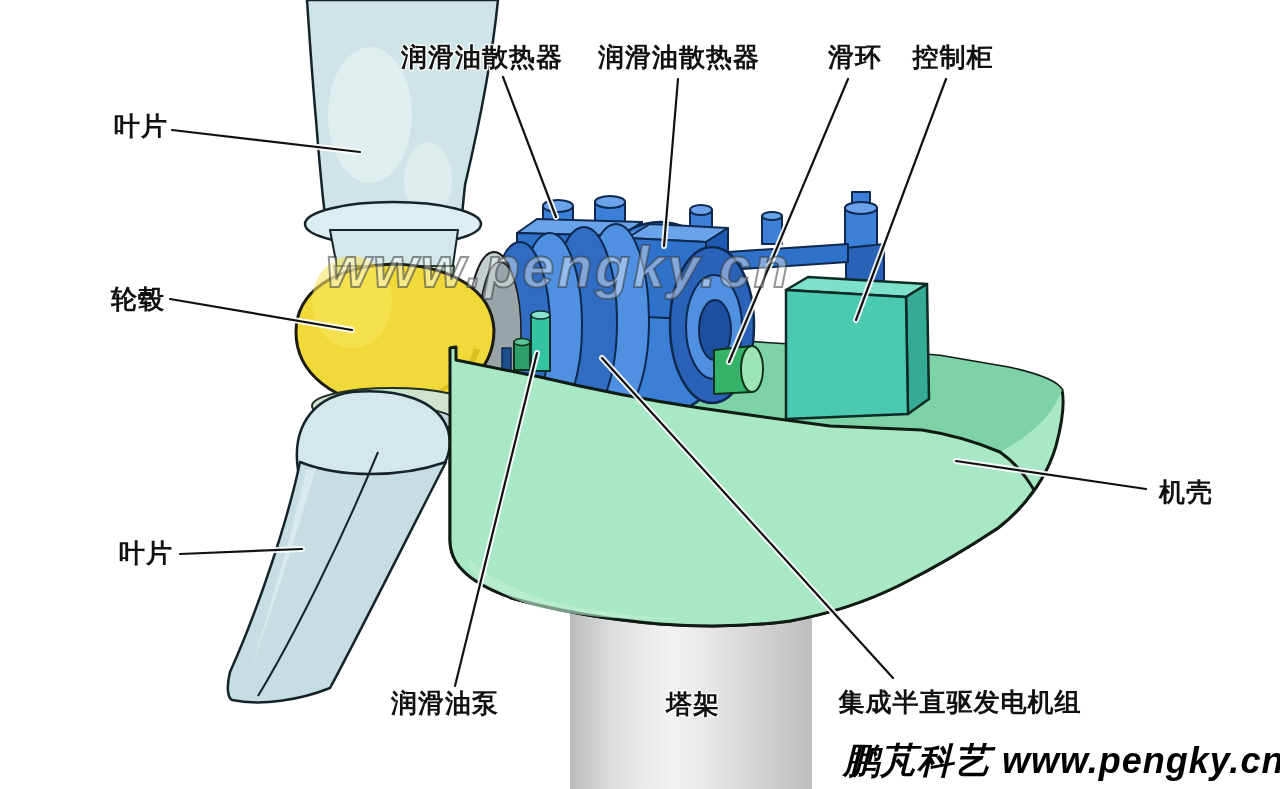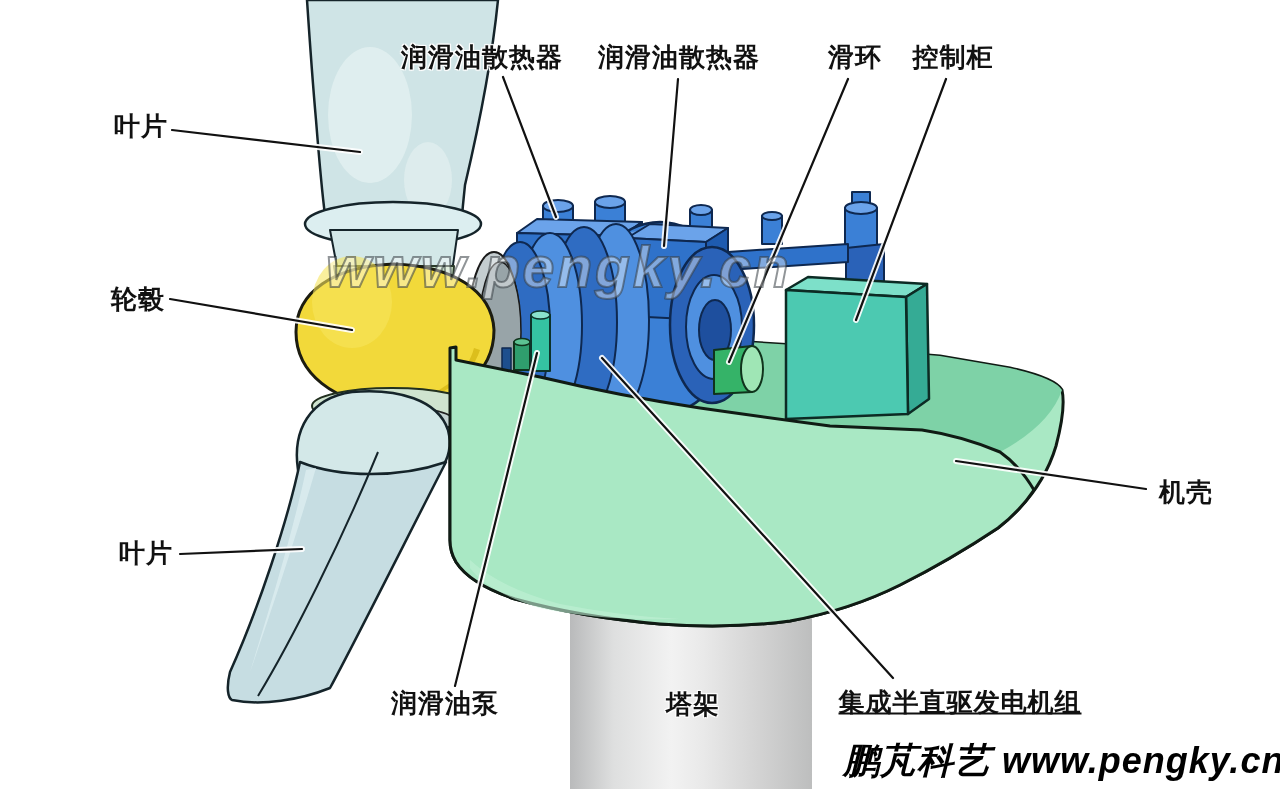--- a/index.html
+++ b/index.html
@@ -181,16 +181,16 @@
   <div class="label" style="left:141px;top:126px;">叶片</div>
   <div class="label" style="left:138px;top:299px;">轮毂</div>
   <div class="label" style="left:146px;top:553px;">叶片</div>
   <div class="label" style="left:482px;top:57px;">润滑油散热器</div>
   <div class="label" style="left:679px;top:57px;">润滑油散热器</div>
   <div class="label" style="left:855px;top:57px;">滑环</div>
   <div class="label" style="left:953px;top:57px;">控制柜</div>
   <div class="label" style="left:1186px;top:492px;">机壳</div>
   <div class="label" style="left:445px;top:703px;">润滑油泵</div>
   <div class="label" style="left:681px;top:704px;margin-left:12px;">塔架</div>
-  <div class="label" style="left:960px;top:702px;text-decoration:underline;">集成半直驱发电机组</div>
+  <div class="label" style="left:960px;top:702px;">集成半直驱发电机组</div>
 
   <div class="credit">鹏芃科艺 www.pengky.cn</div>
 </div>
 
 </body></html>

